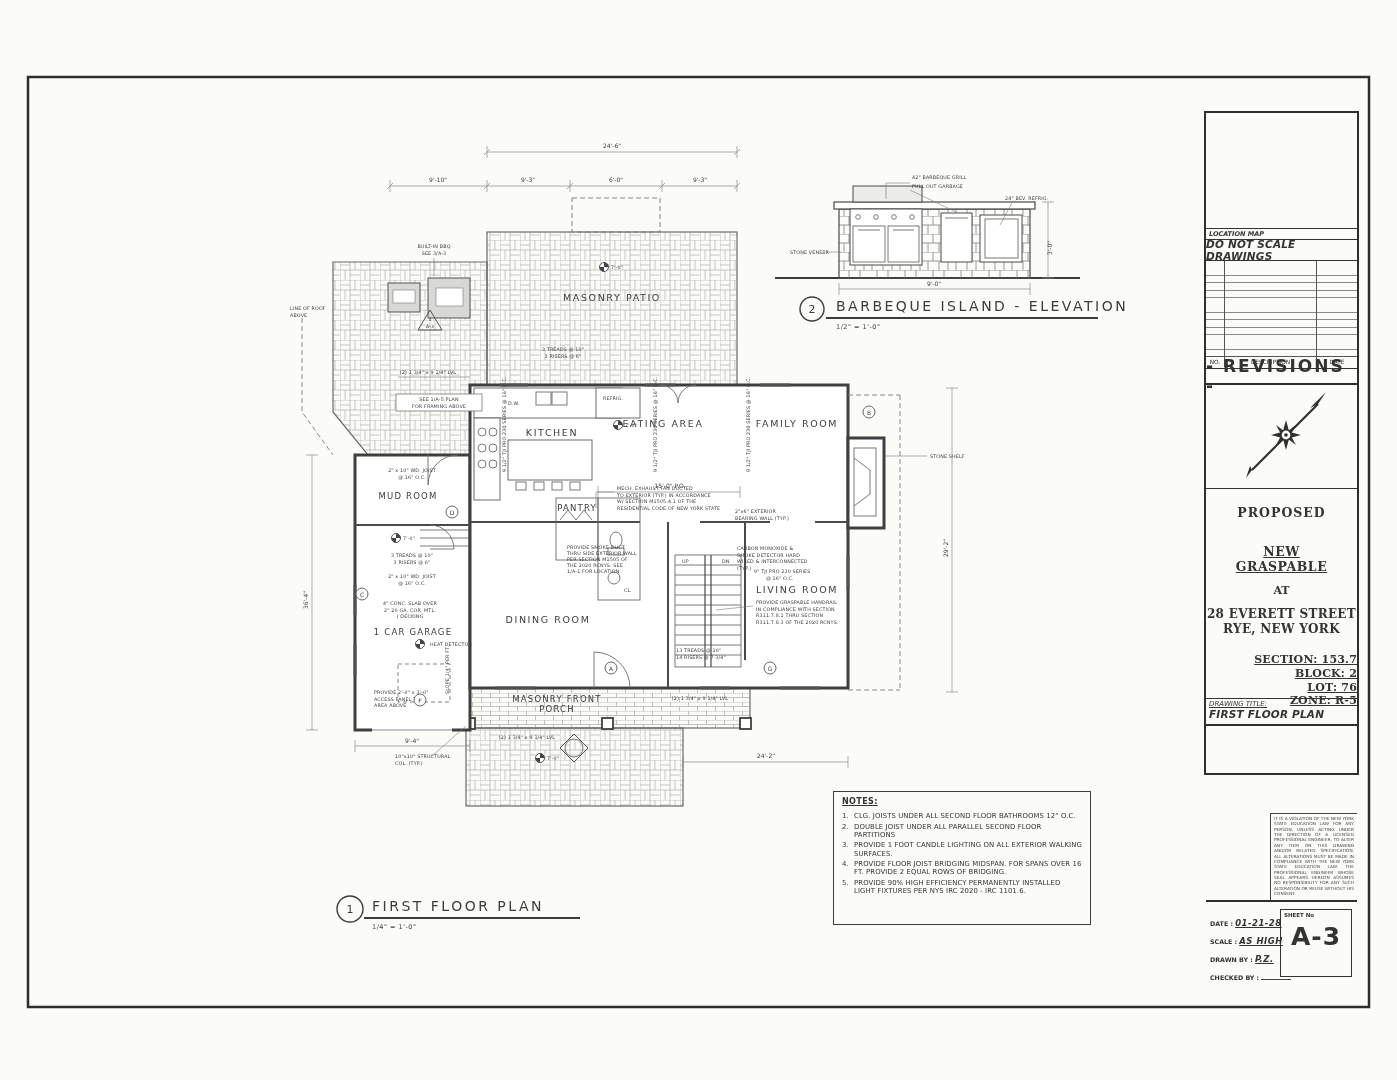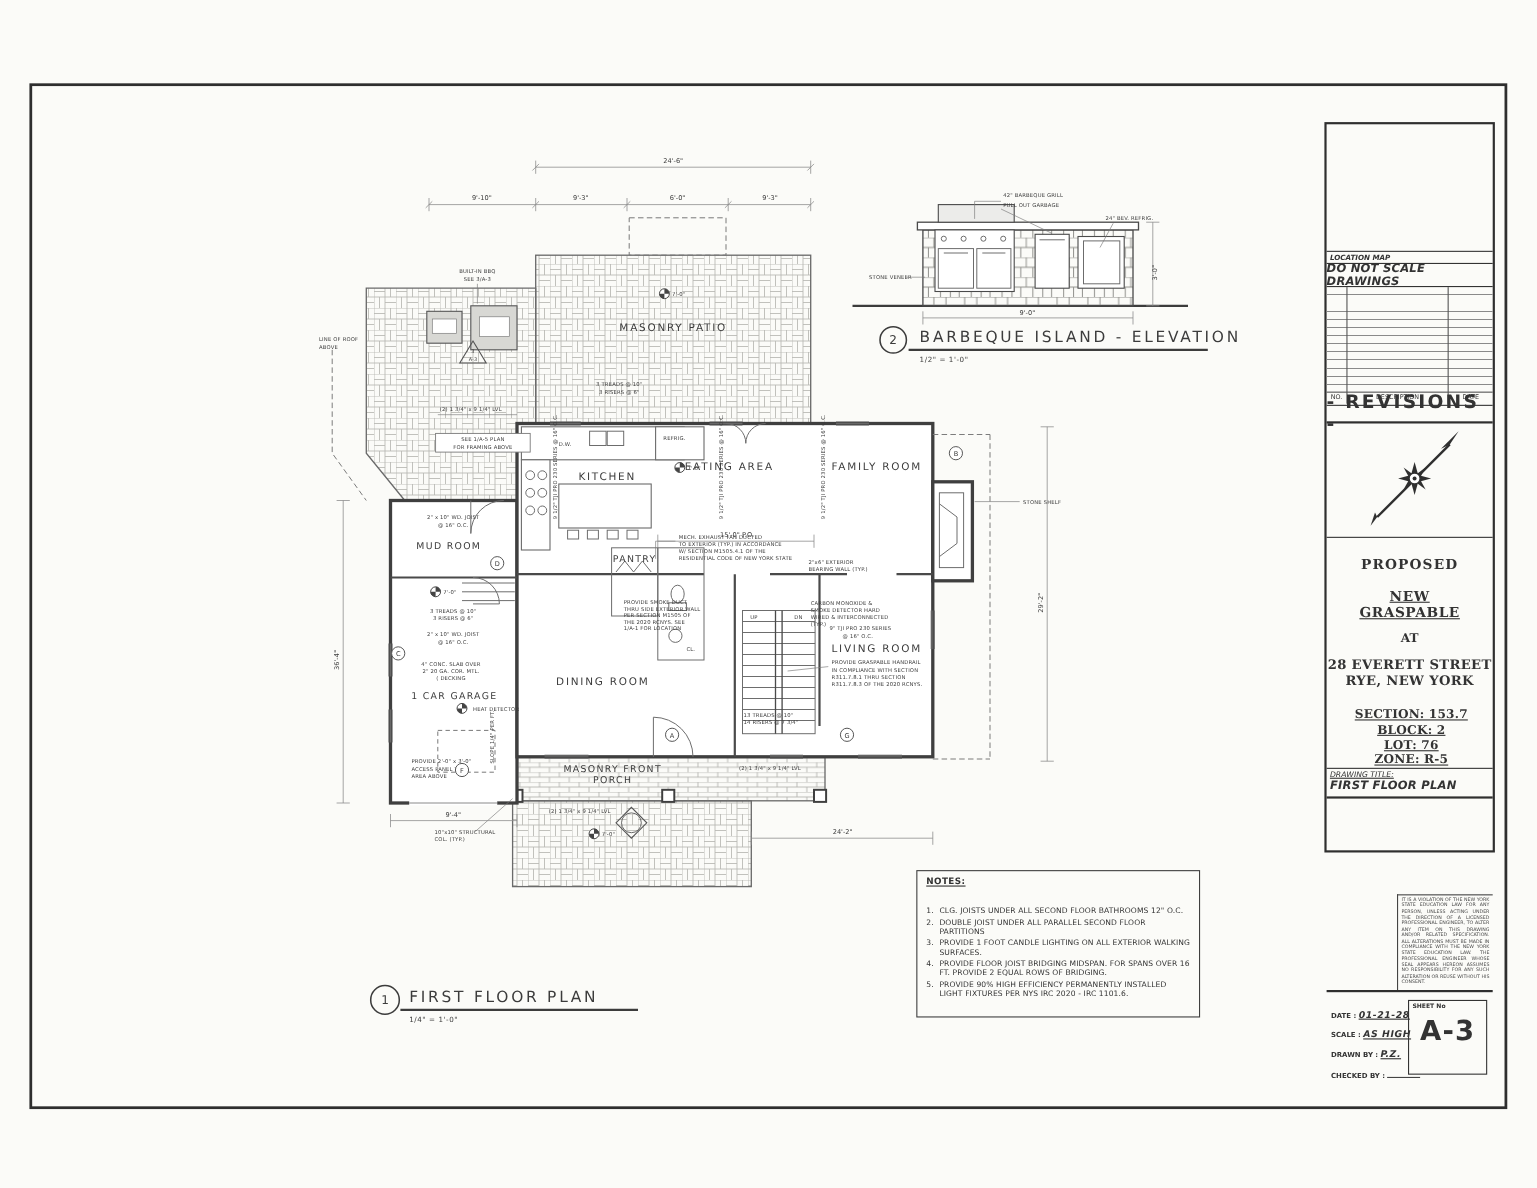--- a/index.html
+++ b/index.html
@@ -23,21 +23,21 @@
   .thinn{stroke:#6b6b6b;stroke-width:.9;fill:none;}
   .dim{stroke:#8a8a8a;stroke-width:.7;fill:none;}
   .leader{stroke:#7a7a7a;stroke-width:.6;fill:none;}
   .dash{stroke:#7a7a7a;stroke-width:.9;stroke-dasharray:5 3;fill:none;}
   .patio{stroke:#6a6a6a;stroke-width:1.2;}
   
   .ov{position:absolute;z-index:2;box-sizing:border-box;}
   
   #notes{left:833px;top:791px;width:258px;height:134px;border:1.6px solid #3f3f3f;
          padding:5px 8px;background:transparent;}
-  #notes .nt{font-size:8px;font-weight:bold;letter-spacing:.4px;text-decoration:underline;margin-bottom:18px;}
+  #notes .nt{font-size:8px;font-weight:bold;letter-spacing:.4px;text-decoration:underline;margin-bottom:6px;}
   .note-row{position:relative;padding-left:12px;font-size:6.9px;line-height:1.18;margin-bottom:2.5px;letter-spacing:.1px;}
   .note-num{position:absolute;left:0;top:0;}
   
   #tb{left:1204px;top:111px;width:155px;height:664px;border:2px solid #2f2f2f;background:transparent;}
   #tb .sec{box-sizing:border-box;width:100%;}
   .tb-map{height:116px;border-bottom:1.5px solid #333;}
   .tb-locbar{height:11px;border-bottom:1px solid #333;font-size:6.5px;font-weight:bold;font-style:italic;padding:1px 0 0 3px;}
   .tb-dns{height:21px;border-bottom:1.2px solid #333;display:flex;align-items:center;justify-content:center;
           font-size:10.5px;font-weight:bold;font-style:italic;letter-spacing:.2px;}
   .rev-wrap{position:relative;height:124px;border-bottom:2px solid #2f2f2f;}
@@ -47,25 +47,25 @@
   .rev-v2{position:absolute;right:40px;top:0;width:0;height:106px;border-left:1px solid #555;}
   .rev-head{position:absolute;left:0;right:0;top:95px;height:11px;border-top:1px solid #555;border-bottom:1px solid #333;
      display:flex;font-size:5.8px;}
   .rev-head span{display:block;text-align:center;padding-top:2px;}
   .rh-no{width:18px;} .rh-desc{flex:1;} .rh-date{width:40px;}
   .rev-title{position:absolute;left:0;right:0;top:106px;height:18px;display:flex;align-items:center;justify-content:center;
      font-size:17px;font-weight:bold;letter-spacing:2px;}
   .tb-north{height:104px;border-bottom:1.5px solid #333;}
   .tb-proj{height:210px;border-bottom:1.5px solid #333;text-align:center;
      font-family:"DejaVu Serif",serif;font-weight:bold;padding-top:16px;}
-  .tb-proj .l1{font-size:12.5px;letter-spacing:1px;margin-bottom:14px;}
+  .tb-proj .l1{font-size:12.5px;letter-spacing:1px;margin-bottom:24px;}
   .tb-proj .l2{font-size:12.5px;letter-spacing:.5px;text-decoration:underline;line-height:1.2;}
   .tb-proj .l3{font-size:11px;margin:10px 0;}
   .tb-proj .l4{font-size:12px;letter-spacing:.3px;line-height:1.25;}
-  .tb-info{text-align:center;padding:16px 0 0 3px;}
+  .tb-info{text-align:right;padding:16px 0 0 3px;}
   .tb-info div{font-size:11px;letter-spacing:.2px;text-decoration:underline;line-height:1.25;}
   .tb-dt{height:27px;border-bottom:2px solid #2f2f2f;padding:1px 0 0 3px;}
   .tb-dt .dl{font-size:7px;font-weight:normal;font-style:italic;text-decoration:underline;}
   .tb-dt .dv{font-size:10.5px;font-weight:bold;font-style:italic;letter-spacing:.2px;}
   .tb-stamp{position:relative;height:176px;border-bottom:2px solid #2f2f2f;}
   .disc{position:absolute;right:0;bottom:0;width:80px;height:82px;border-left:1.2px solid #444;border-top:1.2px solid #444;
         font-size:4.3px;line-height:1.25;text-align:justify;padding:2px 3px;color:#4a4a4a;}
   .tb-bottom{position:relative;flex:1;height:96px;}
   .meta-row{position:absolute;left:4px;font-size:6.3px;font-weight:bold;white-space:nowrap;}
   .meta-val{font-size:8.5px;font-weight:bold;font-style:italic;text-decoration:underline;letter-spacing:.5px;}

